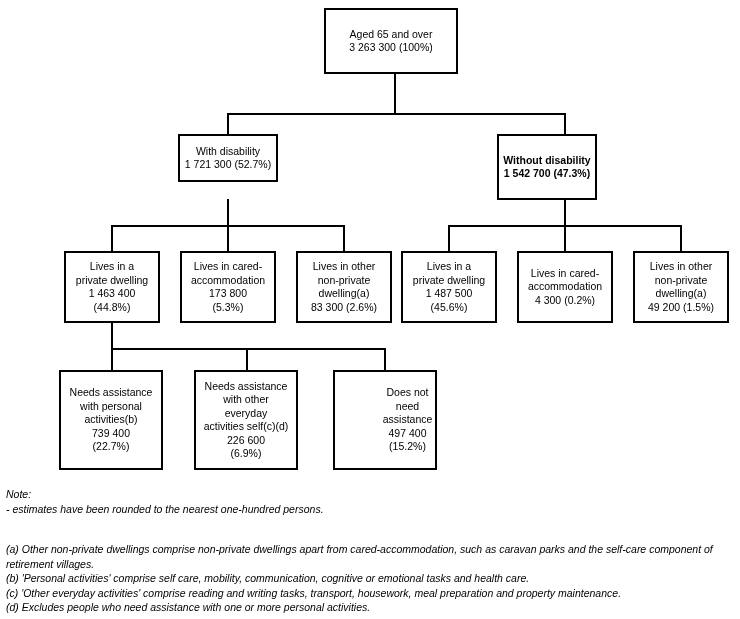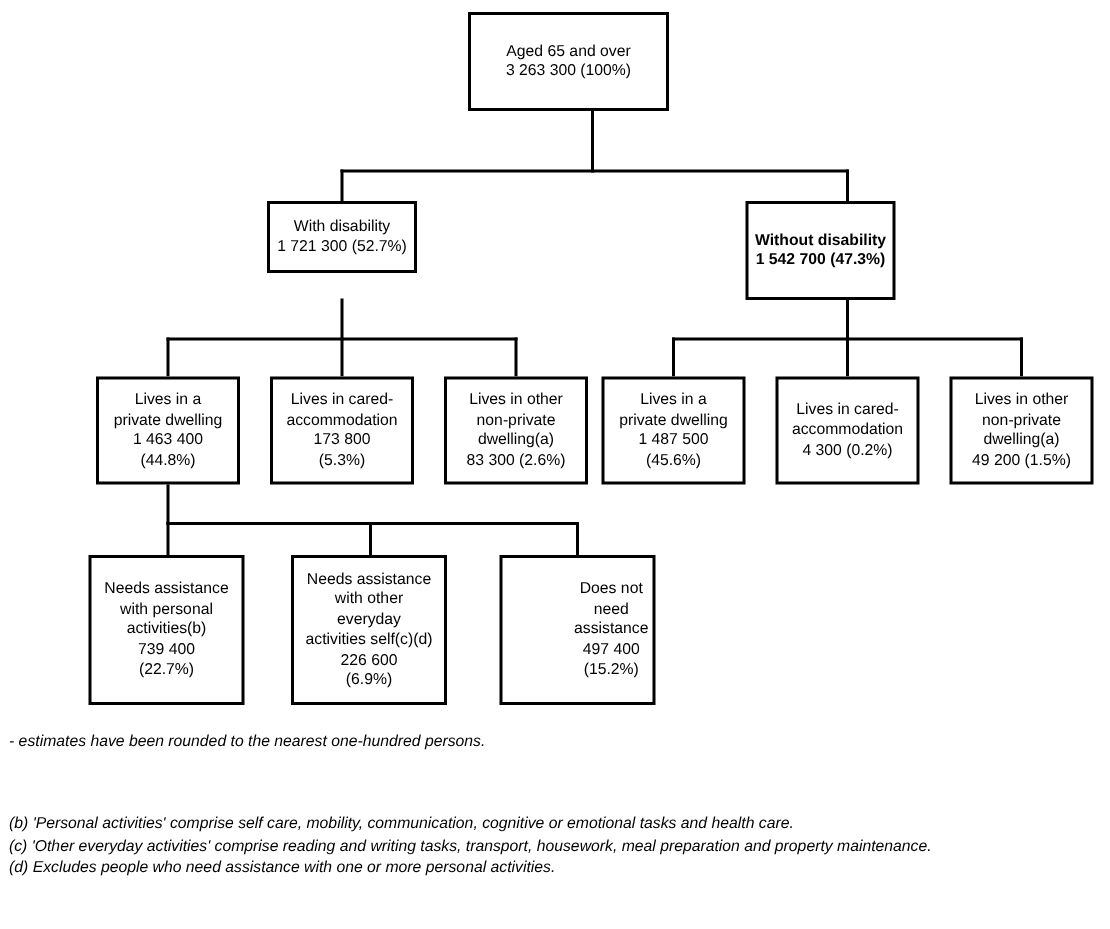--- a/index.html
+++ b/index.html
@@ -89,21 +89,21 @@
   <div class="conn v" style="left:448px; top:225px; height:26px;"></div>
   <div class="conn v" style="left:564px; top:225px; height:26px;"></div>
   <div class="conn v" style="left:680px; top:225px; height:26px;"></div>
 
   <div class="conn v" style="left:111px; top:322px; height:28px;"></div>
   <div class="conn h" style="left:111px; top:348px; width:275px;"></div>
   <div class="conn v" style="left:111px; top:348px; height:22px;"></div>
   <div class="conn v" style="left:246px; top:348px; height:22px;"></div>
   <div class="conn v" style="left:384px; top:348px; height:22px;"></div>
 
-  <div class="node" style="left:312px; top:8px; width:134px; height:66px;">
+  <div class="node" style="left:324px; top:8px; width:134px; height:66px;">
     <span class="line">Aged 65 and over</span>
     <span class="line">3 263 300 (100%)</span>
   </div>
 
   <div class="node" style="left:178px; top:134px; width:100px; height:48px;">
     <span class="line">With disability</span>
     <span class="line">1 721 300 (52.7%)</span>
   </div>
 
   <div class="node" style="left:497px; top:134px; width:100px; height:66px;font-weight:bold;">
@@ -170,22 +170,24 @@
   </div>
 
   <div class="node" style="left:333px; top:370px; width:104px; height:100px;padding-left:48px;">
     <span class="line">Does not need</span>
     <span class="line">assistance</span>
     <span class="line">497 400</span>
     <span class="line">(15.2%)</span>
   </div>
 
   <div id="notes">
+    <div class="note-head">Note:</div>
     <div class="note-line">- estimates have been rounded to the nearest one-hundred persons.</div>
   </div>
 
   <div id="footnotes">
+    <p class="fn">(a) Other non-private dwellings comprise non-private dwellings apart from cared-accommodation, such as caravan parks and the self-care component of retirement villages.</p>
     <p class="fn">(b) 'Personal activities' comprise self care, mobility, communication, cognitive or emotional tasks and health care.</p>
     <p class="fn">(c) 'Other everyday activities' comprise reading and writing tasks, transport, housework, meal preparation and property maintenance.</p>
     <p class="fn">(d) Excludes people who need assistance with one or more personal activities.</p>
   </div>
 
 </div>
 
 </body></html>

